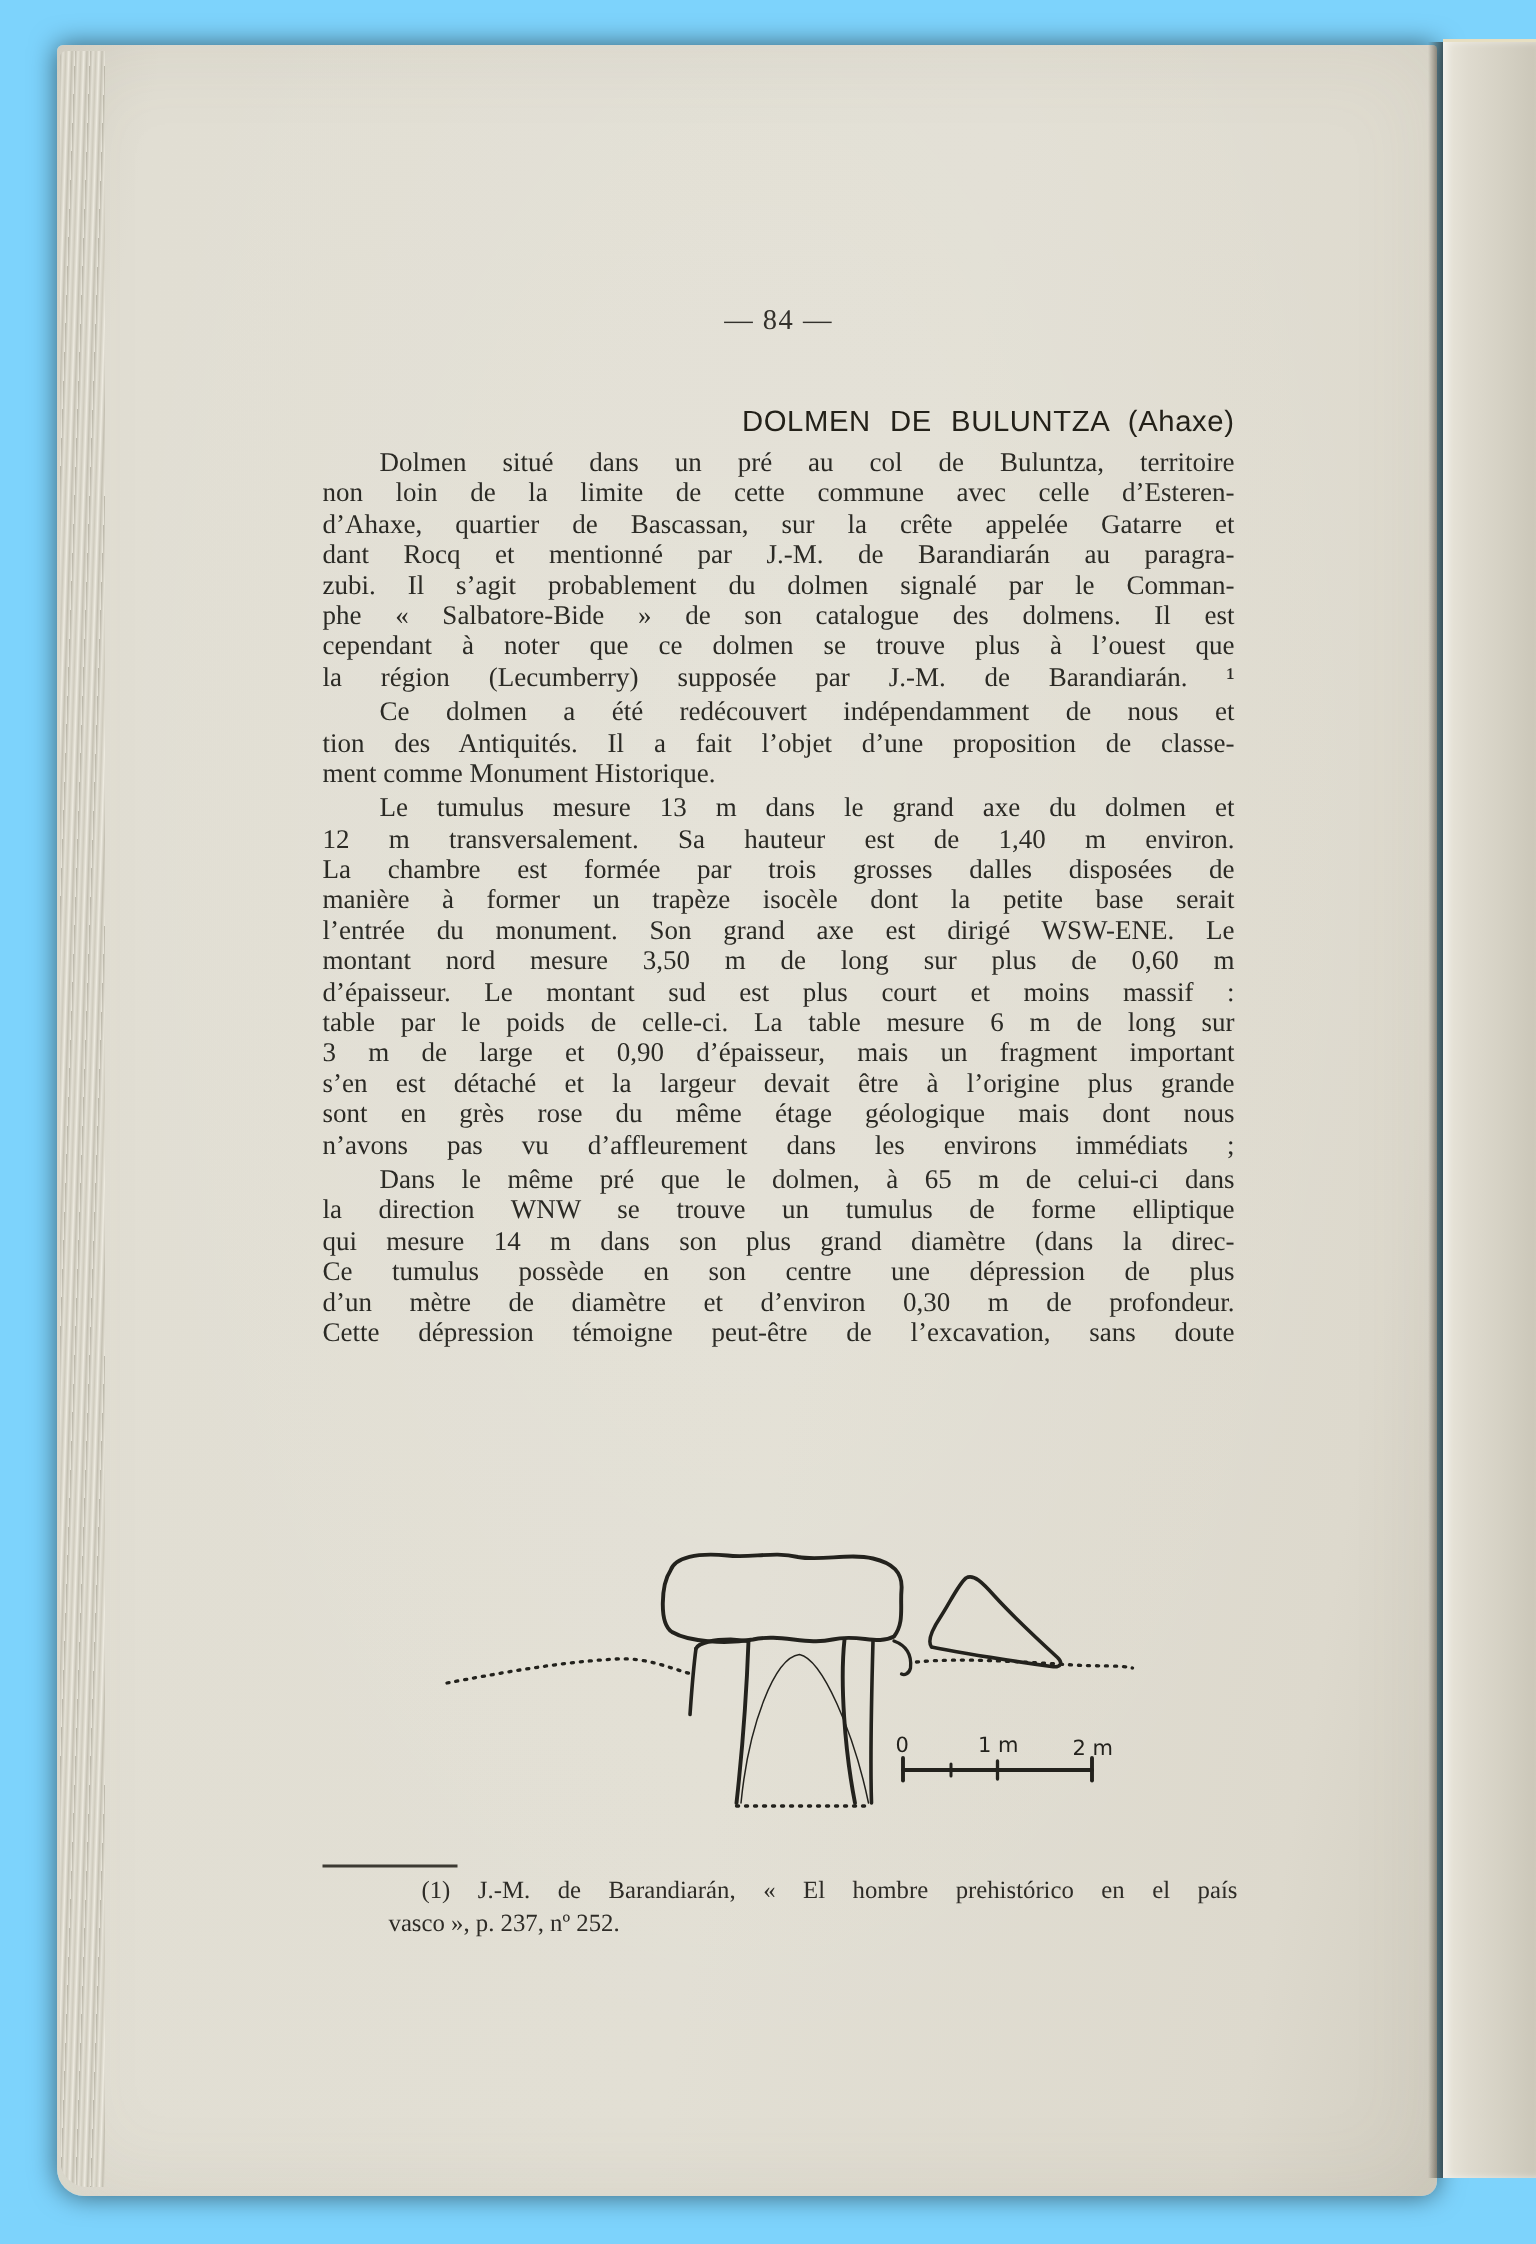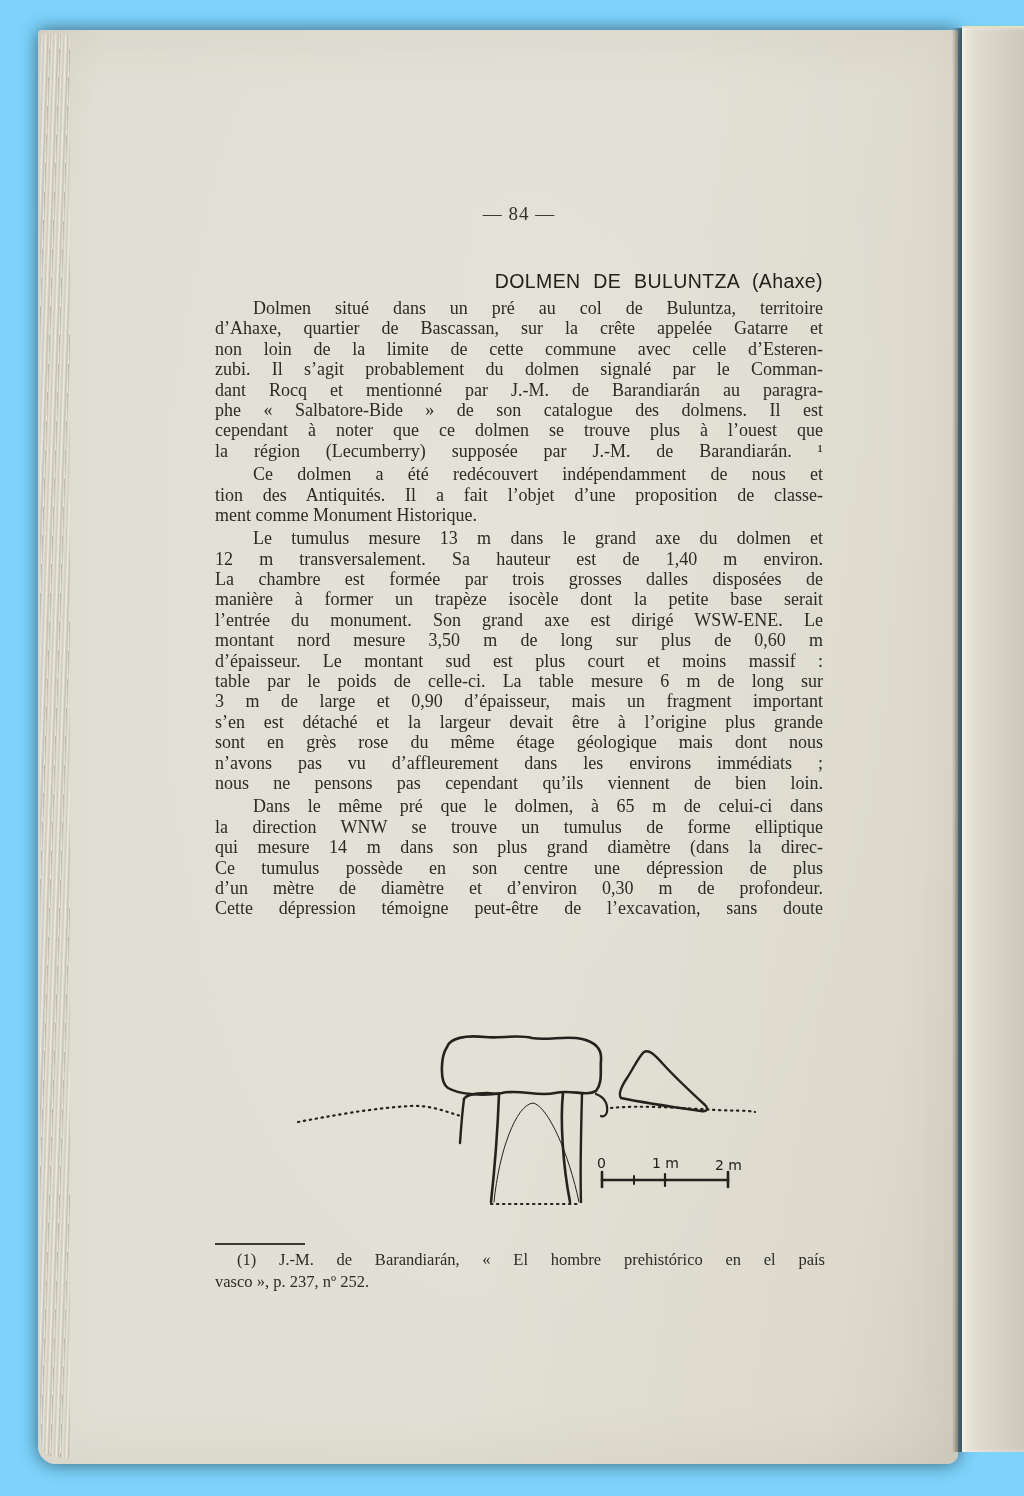--- a/index.html
+++ b/index.html
@@ -72,44 +72,44 @@
   
   .figure{position:absolute;left:280px;top:1026px;width:500px;height:210px;}
   .figure svg{display:block;}
 
   
   .fnrule{position:absolute;left:215px;top:1243px;width:90px;height:2px;background:#3c3a33;}
   .footnote{
     position:absolute;left:215px;top:1249px;width:610px;
     font-size:16.5px;color:#2e2c27;
   }
-  .fnline{line-height:22px;height:22px;text-align:justify;text-align-last:justify;}
+  .fnline{line-height:22px;height:22px;text-align:justify;text-align-last:justify;margin-left:44px;}
   .fnline.fn-first{text-indent:22px;}
   .fnline.noj{text-align-last:left;}
 </style>
 </head>
 <body>
 
 <div class="scene">
 
   <div class="page"></div>
   <div class="stack"></div>
   <div class="crease"></div>
   <div class="next-page"></div>
 
   <div class="pageno">— 84 —</div>
   <div class="title">DOLMEN DE BULUNTZA (Ahaxe)</div>
 
   <div class="content">
       <div class="para">
         <div class="tline first">Dolmen situé dans un pré au col de Buluntza, territoire</div>
+        <div class="tline">non loin de la limite de cette commune avec celle d’Esteren-</div>
         <div class="tline">d’Ahaxe, quartier de Bascassan, sur la crête appelée Gatarre et</div>
-        <div class="tline">non loin de la limite de cette commune avec celle d’Esteren-</div>
+        <div class="tline">dant Rocq et mentionné par J.-M. de Barandiarán au paragra-</div>
         <div class="tline">zubi. Il s’agit probablement du dolmen signalé par le Comman-</div>
-        <div class="tline">dant Rocq et mentionné par J.-M. de Barandiarán au paragra-</div>
         <div class="tline">phe « Salbatore-Bide » de son catalogue des dolmens. Il est</div>
         <div class="tline">cependant à noter que ce dolmen se trouve plus à l’ouest que</div>
         <div class="tline">la région (Lecumberry) supposée par J.-M. de Barandiarán. ¹</div>
       </div>
       <div class="para">
         <div class="tline first">Ce dolmen a été redécouvert indépendamment de nous et</div>
         <div class="tline">tion des Antiquités. Il a fait l’objet d’une proposition de classe-</div>
         <div class="tline noj">ment comme Monument Historique.</div>
       </div>
       <div class="para">
@@ -118,21 +118,20 @@
         <div class="tline">La chambre est formée par trois grosses dalles disposées de</div>
         <div class="tline">manière à former un trapèze isocèle dont la petite base serait</div>
         <div class="tline">l’entrée du monument. Son grand axe est dirigé WSW-ENE. Le</div>
         <div class="tline">montant nord mesure 3,50 m de long sur plus de 0,60 m</div>
         <div class="tline">d’épaisseur. Le montant sud est plus court et moins massif :</div>
         <div class="tline">table par le poids de celle-ci. La table mesure 6 m de long sur</div>
         <div class="tline">3 m de large et 0,90 d’épaisseur, mais un fragment important</div>
         <div class="tline">s’en est détaché et la largeur devait être à l’origine plus grande</div>
         <div class="tline">sont en grès rose du même étage géologique mais dont nous</div>
         <div class="tline">n’avons pas vu d’affleurement dans les environs immédiats ;</div>
-        <div class="tline">nous ne pensons pas cependant qu’ils viennent de bien loin.</div>
       </div>
       <div class="para">
         <div class="tline first">Dans le même pré que le dolmen, à 65 m de celui-ci dans</div>
         <div class="tline">la direction WNW se trouve un tumulus de forme elliptique</div>
         <div class="tline">qui mesure 14 m dans son plus grand diamètre (dans la direc-</div>
         <div class="tline">Ce tumulus possède en son centre une dépression de plus</div>
         <div class="tline">d’un mètre de diamètre et d’environ 0,30 m de profondeur.</div>
         <div class="tline">Cette dépression témoigne peut-être de l’excavation, sans doute</div>
       </div>
     </div>

